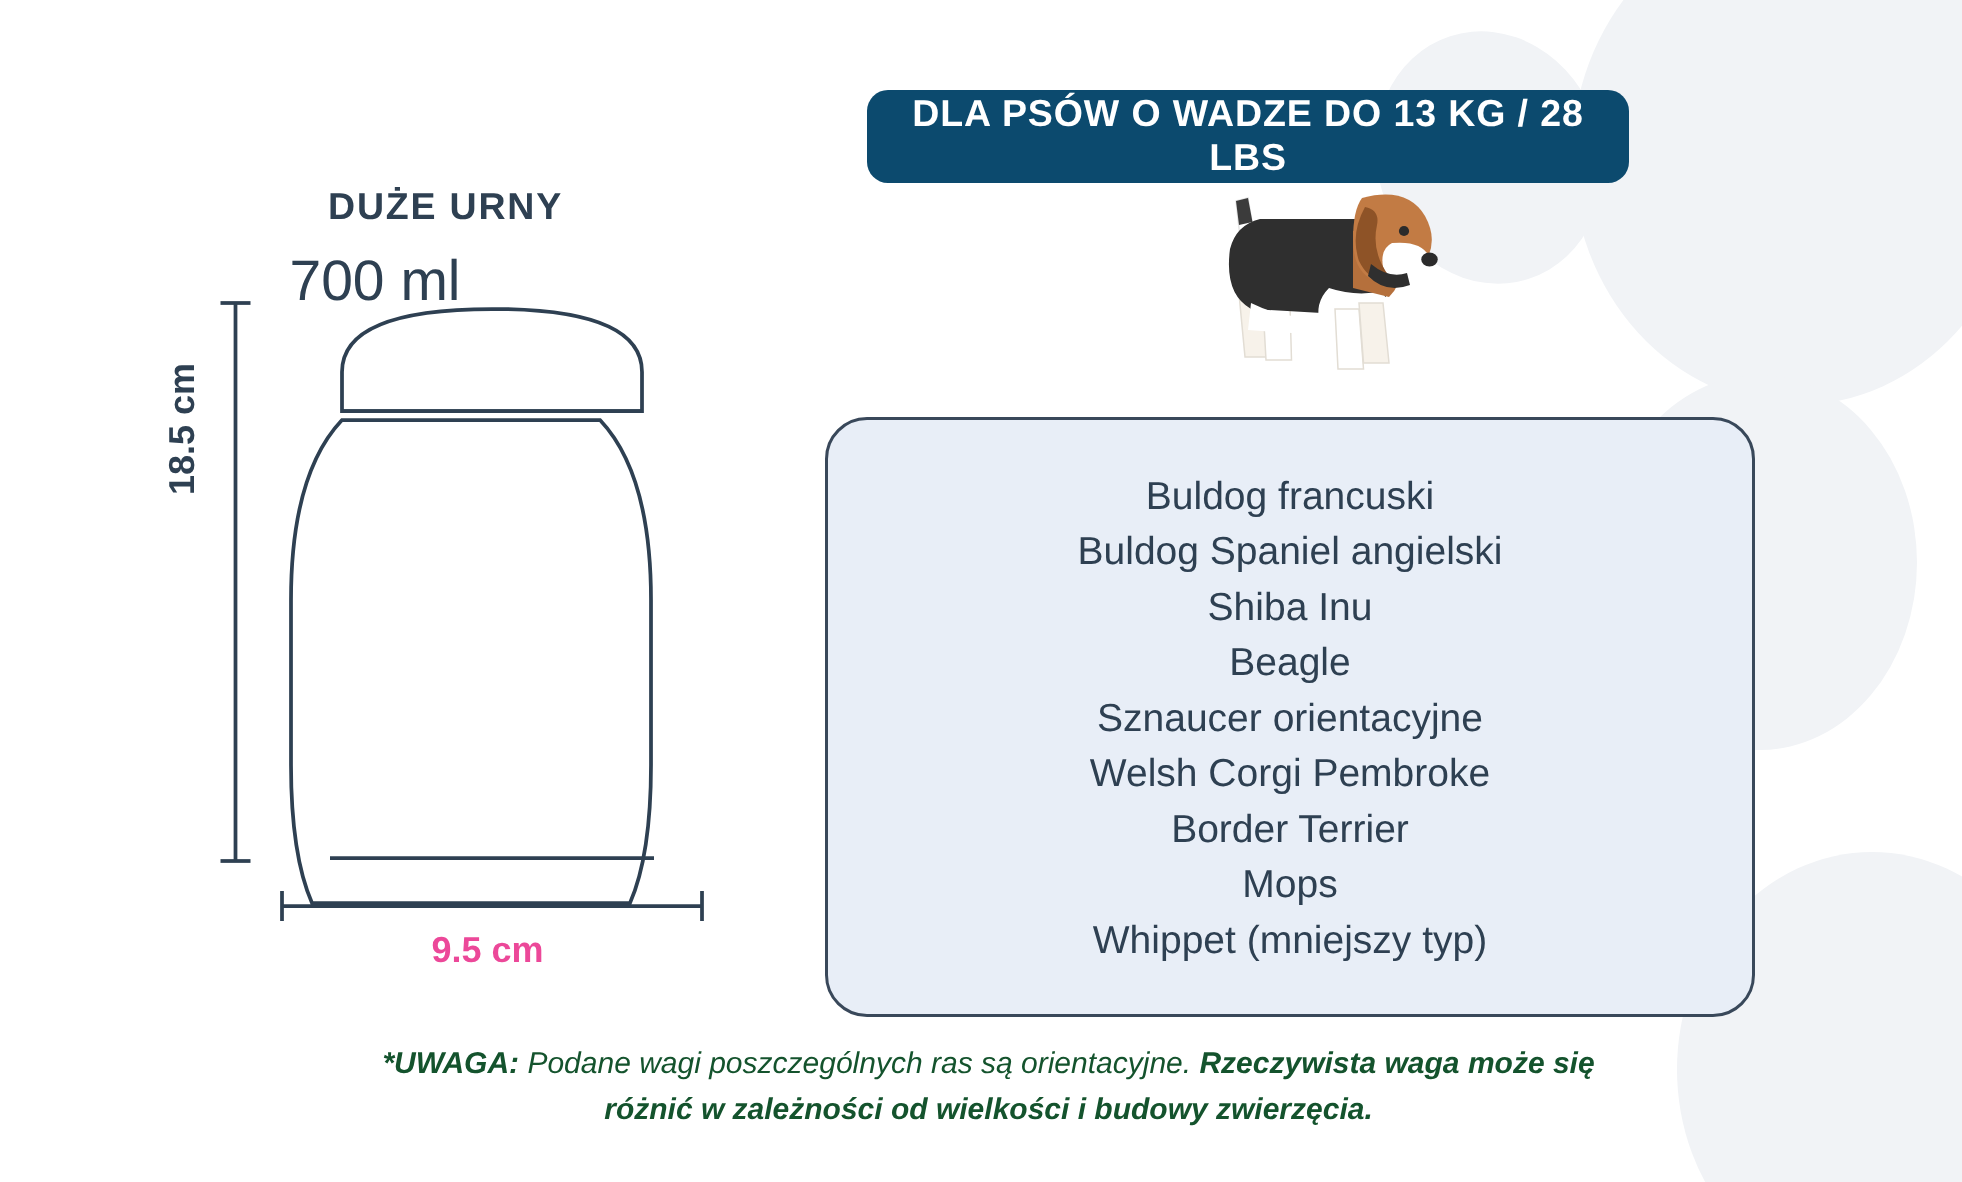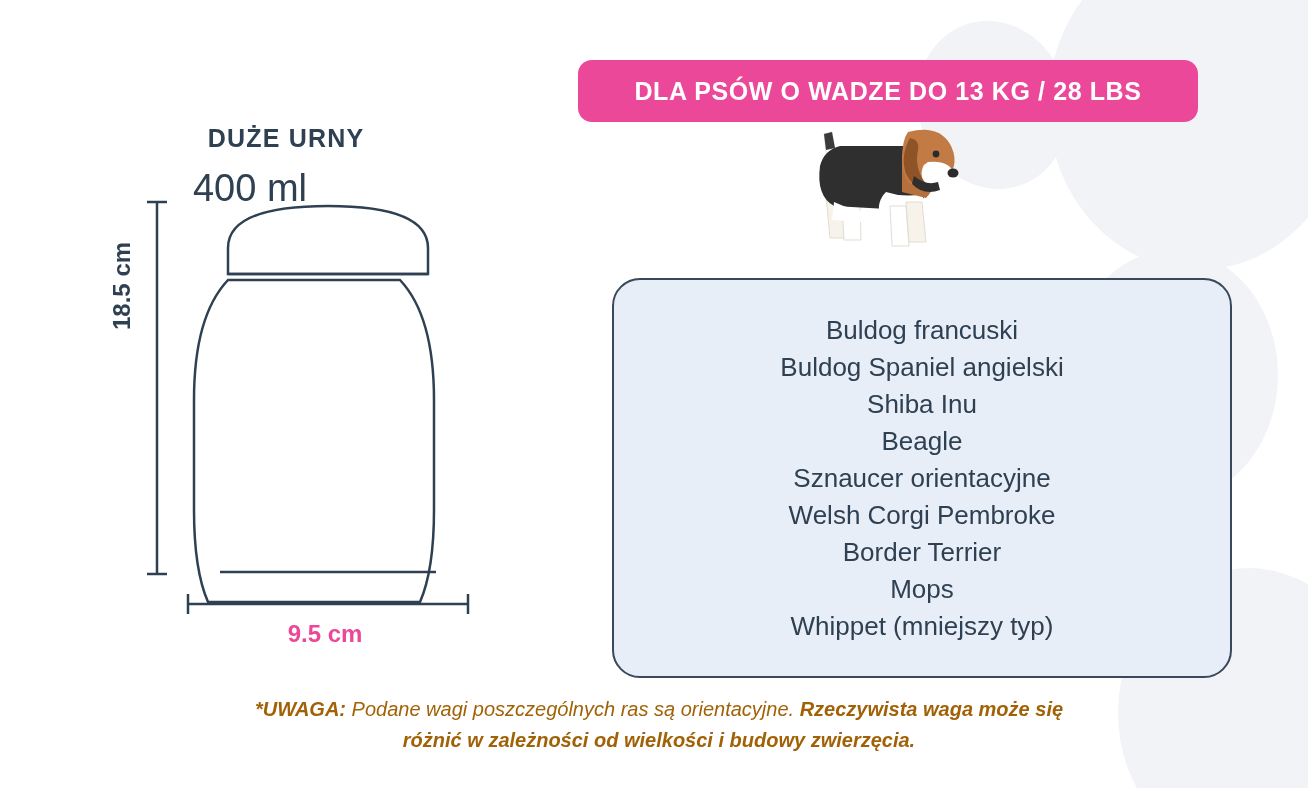--- a/index.html
+++ b/index.html
@@ -45,21 +45,21 @@
   
   .left-panel {
     position: absolute;
     left: 0;
     top: 0;
     width: 560px;
     height: 700px;
   }
   .urn-title {
     position: absolute;
-    left: 6px;
+    left: 17px;
     top: 124px;
     width: 560px;
     text-align: center;
     font-size: 25px;
     font-weight: bold;
     letter-spacing: 1.2px;
     color: #2e4052;
   }
 
   .urn-wrap {
@@ -102,23 +102,23 @@
     font-size: 24px;
     font-weight: bold;
     color: #ec4899;
   }
 
   
   .banner {
     position: absolute;
     left: 578px;
     top: 60px;
-    width: 620px;
+    width: 508px;
     height: 62px;
-    background: #ec4899;
+    background: #0c4a6e;
     border-radius: 14px;
     display: flex;
     align-items: center;
     justify-content: center;
     color: #ffffff;
     font-size: 25px;
     font-weight: bold;
     letter-spacing: 0.6px;
     text-align: center;
     padding: 0 12px;
@@ -130,21 +130,21 @@
     position: absolute;
     left: 790px;
     top: 118px;
     width: 180px;
     height: 145px;
   }
 
   
   .breeds-box {
     position: absolute;
-    left: 612px;
+    left: 550px;
     top: 278px;
     width: 620px;
     height: 400px;
     background: #e8eef7;
     border: 2px solid #39485a;
     border-radius: 28px;
     box-sizing: border-box;
     display: flex;
     flex-direction: column;
     align-items: center;
@@ -162,21 +162,21 @@
   
   .footnote {
     position: absolute;
     left: 234px;
     top: 694px;
     width: 850px;
     text-align: center;
     font-size: 20px;
     line-height: 31px;
     font-style: italic;
-    color: #a16207;
+    color: #14532d;
   }
   .footnote b { font-weight: bold; }
 </style>
 </head>
 <body>
 
 <div class="bg-decor">
   <div class="blob blob-a"></div>
   <div class="blob blob-b"></div>
   <div class="blob blob-c"></div>
@@ -207,21 +207,21 @@
 
         <path d="M128 68 q0 -42 100 -42 q100 0 100 42 l0 26 l-200 0 z" fill="#ffffff" stroke="#2e4052" stroke-width="2.5"></path>
         <line x1="128" y1="94" x2="328" y2="94" stroke="#2e4052" stroke-width="2.5"></line>
 
         <path d="M128 100 q-34 36 -34 120 l0 110 q0 60 14 92 l212 0 q14 -32 14 -92 l0 -110 q0 -84 -34 -120 z" fill="#ffffff" stroke="#2e4052" stroke-width="2.5"></path>
         <line x1="120" y1="392" x2="336" y2="392" stroke="#2e4052" stroke-width="2.5"></line>
       </svg>
     </div>
 
     <div class="urn-volume">
-      <div>400 ml</div>
+      <div>700 ml</div>
     </div>
 
     <div class="dim-height-label">18.5 cm</div>
     <div class="dim-width-label">9.5 cm</div>
   </div>
 
   <div class="banner">DLA PSÓW O WADZE DO 13 KG / 28 LBS</div>
 
   <div class="dog">
     <svg width="180" height="145" viewBox="0 0 180 145">

